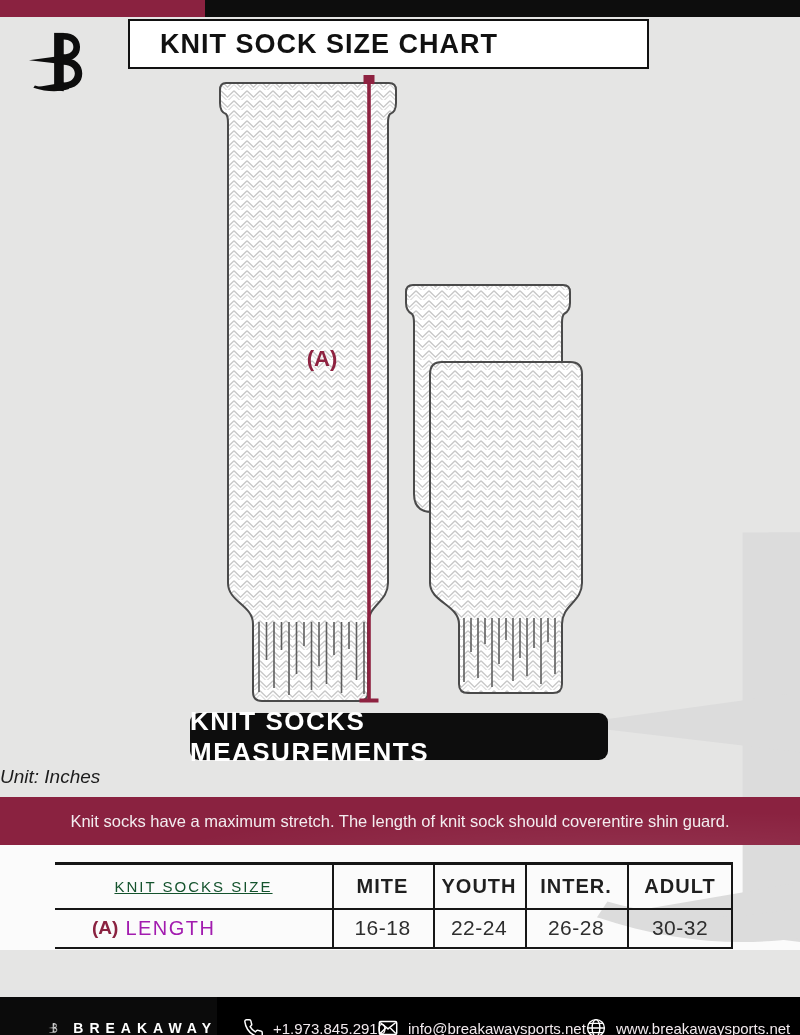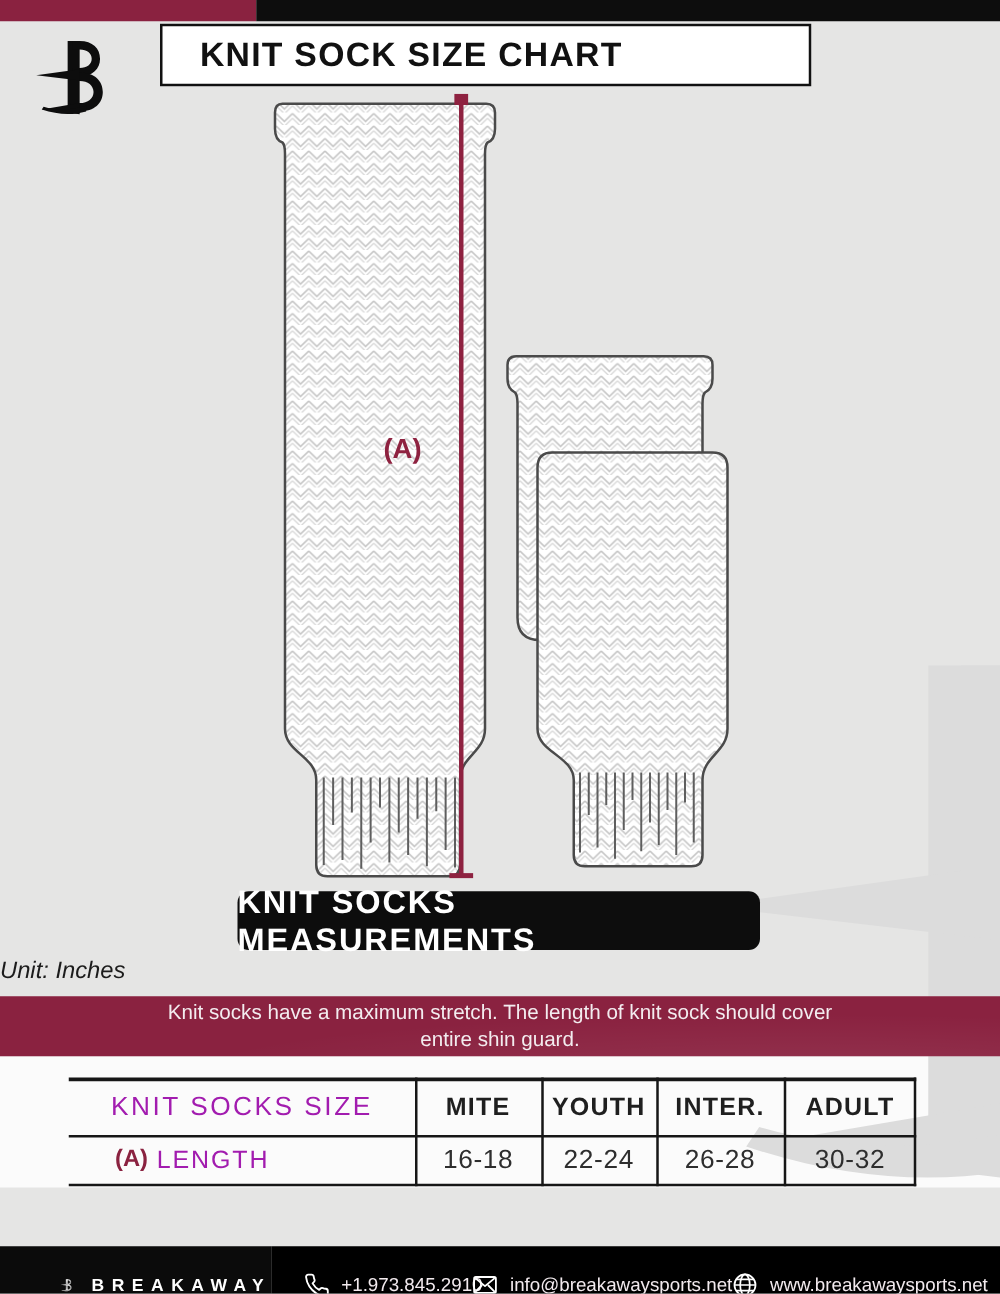--- a/index.html
+++ b/index.html
@@ -24,41 +24,41 @@
   .socks-svg{position:absolute;left:0;top:75px;width:800px;height:640px;z-index:2;}
   
   .banner{position:absolute;left:190px;top:713px;width:418px;height:47px;background:#0d0d0d;
           border-radius:9px;display:flex;align-items:center;justify-content:center;z-index:2;}
   .banner-text{color:#fff;font-size:26px;font-weight:bold;letter-spacing:1.5px;}
   .unit{position:absolute;left:0;top:766px;width:800px;text-align:left;font-style:italic;
         font-size:19px;color:#1c1c1c;z-index:2;}
   
   .notice{position:absolute;left:0;top:797px;width:800px;height:48px;color:#f3ecef;z-index:2;
           background:radial-gradient(ellipse at 80% 130%, rgba(255,255,255,.08), rgba(255,255,255,0) 55%),#8a2240;
-          display:flex;flex-direction:column;align-items:center;justify-content:center;
+          display:flex;flex-direction:row;align-items:center;justify-content:center;
           font-size:16.5px;line-height:1.35;}
   
   .table-zone{position:absolute;left:0;top:845px;width:800px;height:105px;background:#fbfbfb;z-index:0;}
   
   .table{position:absolute;left:55px;top:862px;width:678px;height:87px;z-index:2;color:#2e2e2e;}
   .tline{position:absolute;background:#161616;}
   .h-top{left:0;top:0;width:678px;height:2.5px;}
   .h-mid{left:0;top:46px;width:678px;height:2px;}
   .h-bot{left:0;top:84.5px;width:678px;height:2.5px;}
   .v1{left:277px;top:0;width:2px;height:87px;}
   .v2{left:378px;top:0;width:2px;height:87px;}
   .v3{left:470px;top:0;width:2px;height:87px;}
   .v4{left:572px;top:0;width:2px;height:87px;}
   .v5{left:676px;top:0;width:2px;height:87px;}
   .trow{position:absolute;left:0;display:flex;width:678px;}
   .trow.head{top:2.5px;height:43.5px;}
   .trow.data{top:48px;height:36.5px;}
   .tcell{display:flex;align-items:center;justify-content:center;box-sizing:border-box;}
   .c0{width:277px;} .c1{width:101px;} .c2{width:92px;} .c3{width:102px;} .c4{width:106px;}
-  .th-first{font-size:21px;letter-spacing:2px;color:#a21caf;}
+  .th-first{font-size:15px;letter-spacing:2px;color:#14532d;text-decoration:underline;}
   .th{font-size:20px;font-weight:bold;letter-spacing:1px;color:#1f1f1f;}
   .td{font-size:21px;letter-spacing:.5px;color:#2e2e2e;}
   .row-label{justify-content:flex-start;padding-left:37px;gap:7px;}
   .a-prefix{color:#8a2240;font-weight:bold;font-size:19px;}
   .a-label{font-size:20px;letter-spacing:1.5px;color:#a21caf;}
   
   .footer{position:absolute;left:0;top:973px;width:800px;height:62px;z-index:2;margin-top:24px;}
   .footer-black{position:absolute;left:0;top:0;width:217px;height:62px;background:#0b0b0b;
                 display:flex;align-items:center;padding-left:48px;gap:13px;box-sizing:border-box;}
   .brand-word{color:#fff;font-size:14px;font-weight:bold;letter-spacing:6px;}

